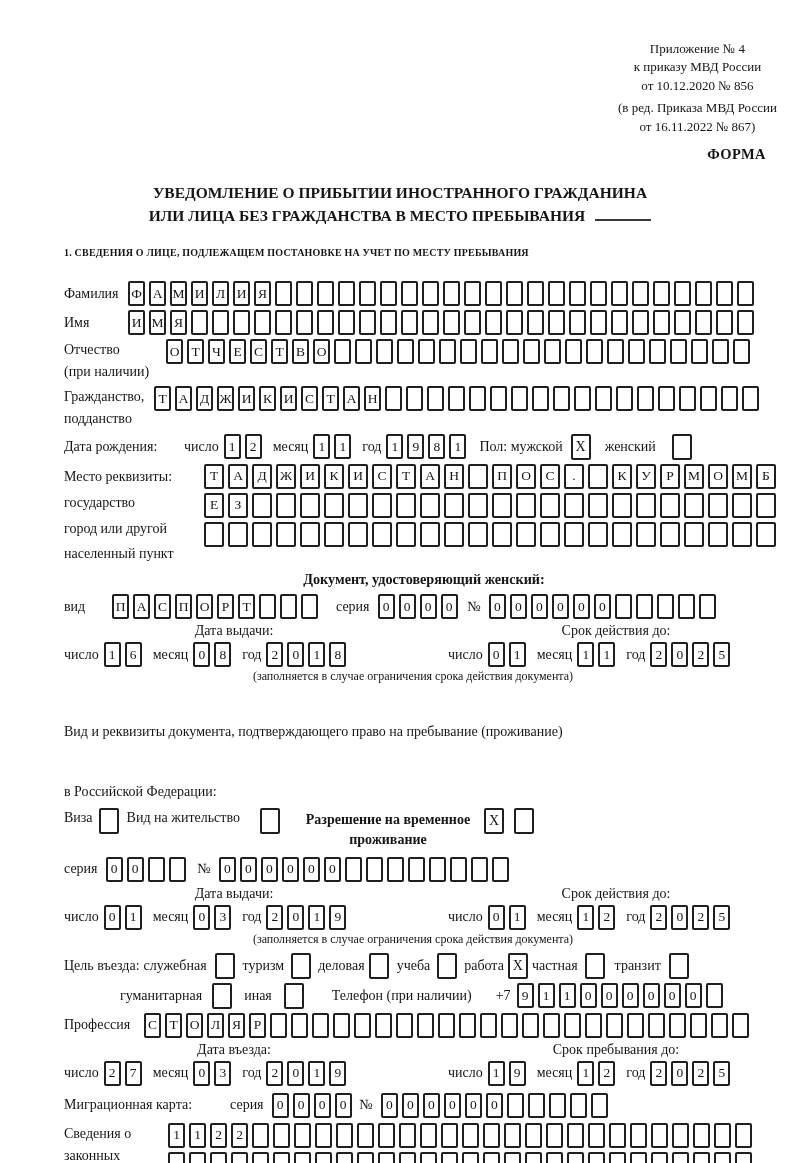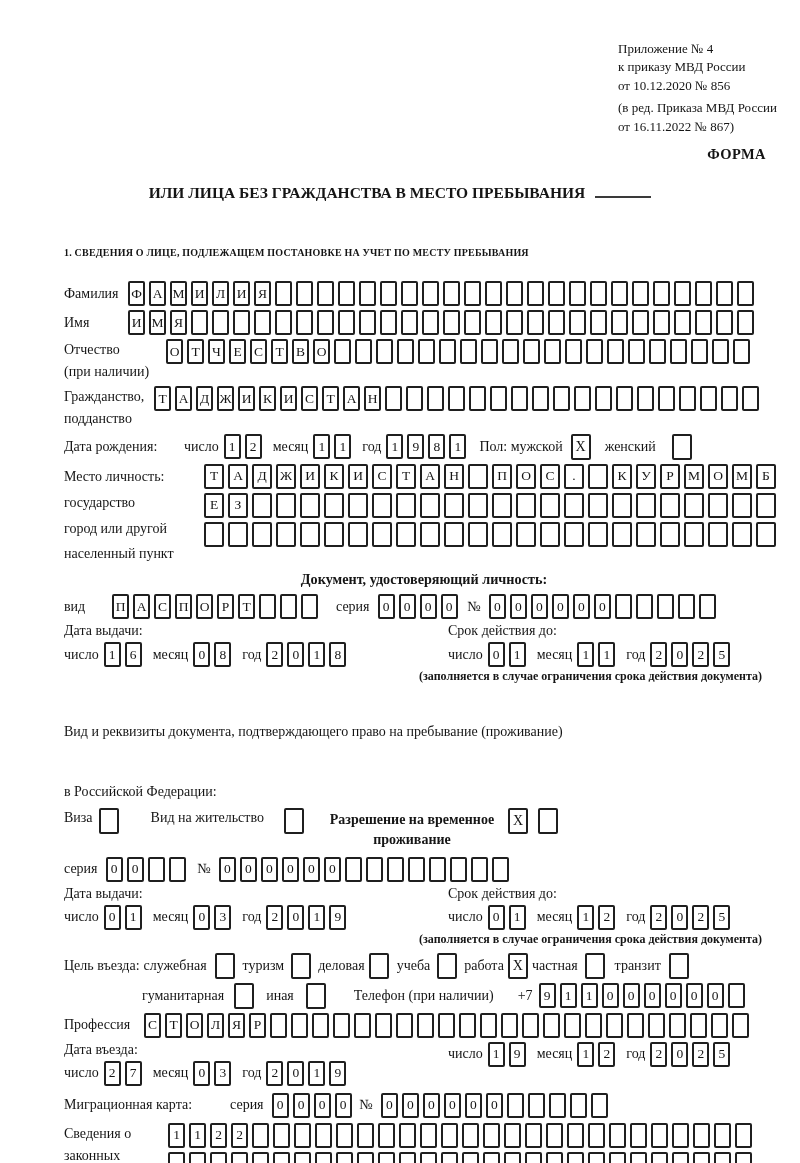--- a/index.html
+++ b/index.html
@@ -1,21 +1,21 @@
 <!DOCTYPE html>
 <html><head>
 <meta charset="utf-8">
 <style>
   html,body{margin:0;padding:0;background:#f0f0f0;}
   .sheet{
     position:relative;width:800px;height:1163px;background:#ffffff;
     font-family:"Liberation Serif","DejaVu Serif",serif;color:#151515;
     overflow:hidden;margin:0 auto;
   }
-  .annex{position:absolute;left:618px;top:40px;font-size:13px;line-height:1.42;}
+  .annex{position:absolute;left:618px;top:40px;font-size:13px;line-height:1.42;text-align:center;}
   .annex .sub{margin-top:4px;}
   .forma{position:absolute;right:34px;top:146px;font-weight:bold;font-size:14.5px;letter-spacing:.4px;}
   .title{position:absolute;left:0;right:0;top:181px;text-align:center;font-weight:bold;font-size:15.5px;line-height:1.5;}
   .t-underline{display:inline-block;width:56px;border-bottom:2px solid #3a3a3a;height:2px;margin-left:10px;vertical-align:baseline;}
   .sec-head{position:absolute;left:64px;top:247px;font-weight:bold;font-size:10px;letter-spacing:.2px;white-space:nowrap;}
   .form{position:absolute;left:64px;top:281px;width:720px;font-size:14px;}
   .row{display:flex;align-items:center;margin-bottom:4px;}
   .row.top{align-items:flex-start;}
   .cells{display:inline-flex;flex-wrap:nowrap;}
   .cell{
@@ -28,25 +28,25 @@
     flex:none;display:inline-flex;width:20px;height:26px;border:2px solid #1f1f1f;border-radius:2px;
     align-items:center;justify-content:center;font-size:14px;box-sizing:border-box;background:#fff;
   }
   .lbl{margin-right:8px;flex:none;}
   .lblcol{flex:none;line-height:1.55;}
   .mb-rows .cells{margin-bottom:4px;}
   .doc-head{text-align:center;font-weight:bold;font-size:14.2px;margin:2px 0 6px 0;}
   .dates{display:flex;margin-bottom:0;}
   .dcol{width:340px;}
   .dcol.right{width:380px;padding-left:44px;box-sizing:border-box;}
-  .dhead{text-align:left;font-size:14px;margin-bottom:3px;}
+  .dhead{text-align:center;font-size:14px;margin-bottom:3px;}
   .dg{display:inline-flex;align-items:center;}
   .dgl{margin:0 5px 0 0;}
   .dg .cells{margin-right:7px;}
-  .note{font-size:12px;text-align:right;padding-right:22px;margin:2px 0 6px 0;font-weight:bold;}
+  .note{font-size:12px;text-align:center;padding-right:22px;margin:2px 0 6px 0;}
   .intro{line-height:1.7;margin-top:36px;}
   .optlbl{margin:2px 6px 0 10px;}
   .optlbl.first{margin-left:0;}
   .ctr{text-align:center;line-height:1.45;margin-top:2px;font-weight:bold;}
 </style>
 </head>
 <body>
 
 <div class="sheet">
 
@@ -54,20 +54,21 @@
     <div>Приложение № 4</div>
     <div>к приказу МВД России</div>
     <div>от 10.12.2020 № 856</div>
     <div class="sub">(в ред. Приказа МВД России</div>
     <div>от 16.11.2022 № 867)</div>
   </div>
 
   <div class="forma">ФОРМА</div>
 
   <div class="title">
+    <div>УВЕДОМЛЕНИЕ О ПРИБЫТИИ ИНОСТРАННОГО ГРАЖДАНИНА</div>
     <div><span>ИЛИ ЛИЦА БЕЗ ГРАЖДАНСТВА В МЕСТО ПРЕБЫВАНИЯ</span><span class="t-underline"></span></div>
   </div>
 
   <div class="sec-head">1. СВЕДЕНИЯ О ЛИЦЕ, ПОДЛЕЖАЩЕМ ПОСТАНОВКЕ НА УЧЕТ ПО МЕСТУ ПРЕБЫВАНИЯ</div>
 
   <div class="form">
 
     <div class="row">
       <span class="lbl" style="width:56px">Фамилия</span>
       <span class="cells">
@@ -237,21 +238,21 @@
           </span>
       </span>
       <span class="lbl" style="margin-left:2px">Пол: мужской</span>
       <span class="cb">X</span>
       <span class="lbl" style="margin-left:14px">женский</span>
       <span class="cb" style="margin-left:8px"></span>
     </div>
 
     <div class="row top" style="margin-top:4px">
       <span class="lblcol" style="width:140px;line-height:1.85">
-        <span>Место личность:</span><br>
+        <span>Место реквизиты:</span><br>
         <span>государство</span><br>
         <span>город или другой</span><br>
         <span>населенный пункт</span>
       </span>
       <span class="mb-rows">
         <span class="cells wide">
             <span class="cell">Т</span>
             <span class="cell">А</span>
             <span class="cell">Д</span>
             <span class="cell">Ж</span>
@@ -324,21 +325,21 @@
             <span class="cell"></span>
             <span class="cell"></span>
             <span class="cell"></span>
             <span class="cell"></span>
             <span class="cell"></span>
             <span class="cell"></span>
           </span>
       </span>
     </div>
 
-    <div class="doc-head">Документ, удостоверяющий личность:</div>
+    <div class="doc-head">Документ, удостоверяющий женский:</div>
 
     <div class="row">
       <span class="lbl" style="width:40px">вид</span>
       <span class="cells">
           <span class="cell">П</span>
           <span class="cell">А</span>
           <span class="cell">С</span>
           <span class="cell">П</span>
           <span class="cell">О</span>
           <span class="cell">Р</span>
@@ -417,21 +418,21 @@
       </div>
     </div>
     <div class="note">(заполняется в случае ограничения срока действия документа)</div>
 
     <div class="intro">Вид и реквизиты документа, подтверждающего право на пребывание (проживание)</div>
     <div class="intro">в Российской Федерации:</div>
 
     <div class="row top" style="margin-top:4px">
       <span class="optlbl first">Виза</span>
       <span class="cb"></span>
-      <span class="optlbl" style="margin-left:32px">Вид на жительство</span>
+      <span class="optlbl" style="margin-left:8px">Вид на жительство</span>
       <span class="cb" style="margin-left:14px"></span>
       <span class="ctr" style="width:172px;margin-left:22px">Разрешение на временное проживание</span>
       <span class="cb" style="margin-left:10px">X</span>
       <span class="cb" style="margin-left:10px"></span>
     </div>
 
     <div class="row" style="margin-top:6px">
       <span class="lbl">серия</span>
       <span class="cells">
           <span class="cell">0</span>
@@ -518,21 +519,21 @@
       <span class="cb" style="margin-left:7px"></span>
       <span style="margin-left:7px">работа</span>
       <span class="cb" style="margin-left:4px">X</span>
       <span style="margin-left:4px">частная</span>
       <span class="cb" style="margin-left:7px"></span>
       <span style="margin-left:10px">транзит</span>
       <span class="cb" style="margin-left:8px"></span>
     </div>
 
     <div class="row" style="margin-top:3px">
-      <span style="margin-left:78px">гуманитарная</span>
+      <span style="margin-left:56px">гуманитарная</span>
       <span class="cb" style="margin-left:10px"></span>
       <span style="margin-left:12px">иная</span>
       <span class="cb" style="margin-left:12px"></span>
       <span style="margin-left:28px">Телефон (при наличии)</span>
       <span style="margin-left:24px;margin-right:6px">+7</span>
       <span class="cells">
           <span class="cell">9</span>
           <span class="cell">1</span>
           <span class="cell">1</span>
           <span class="cell">0</span>
@@ -597,20 +598,21 @@
           <span class="dgl">год</span>
           <span class="cells">
               <span class="cell">2</span>
               <span class="cell">0</span>
               <span class="cell">1</span>
               <span class="cell">9</span>
             </span>
         </span>
       </div>
       <div class="dcol right">
+        <div class="dhead">Срок пребывания до:</div>
         <span class="dg">
           <span class="dgl">число</span>
           <span class="cells">
               <span class="cell">1</span>
               <span class="cell">9</span>
             </span>
           <span class="dgl">месяц</span>
           <span class="cells">
               <span class="cell">1</span>
               <span class="cell">2</span>

